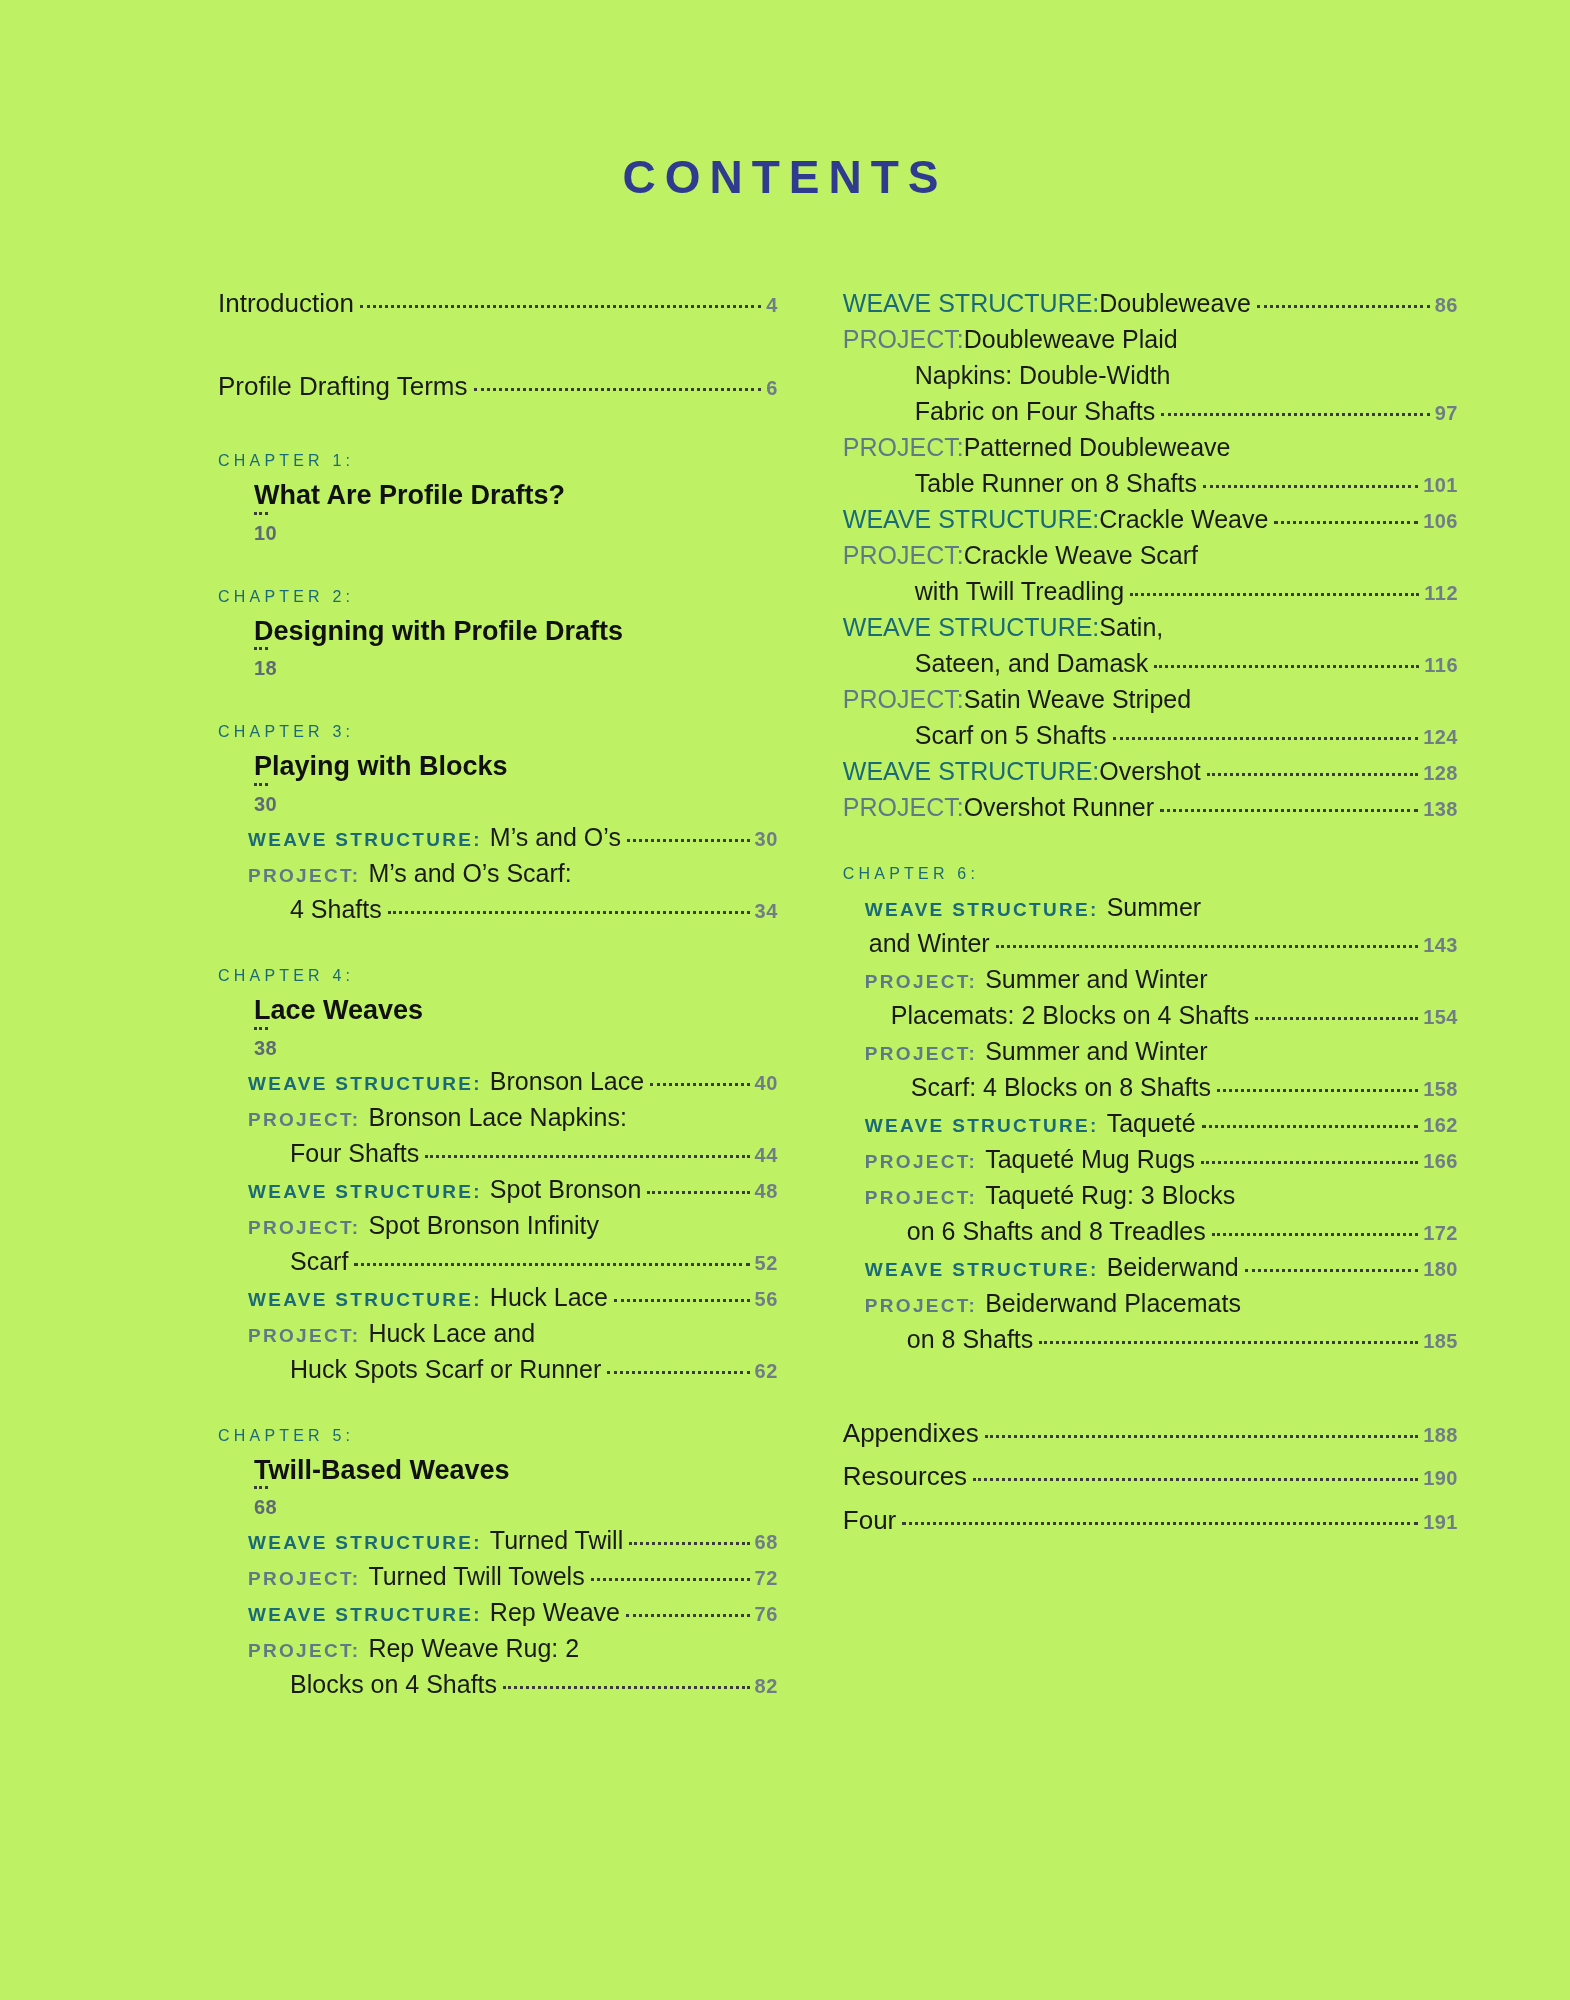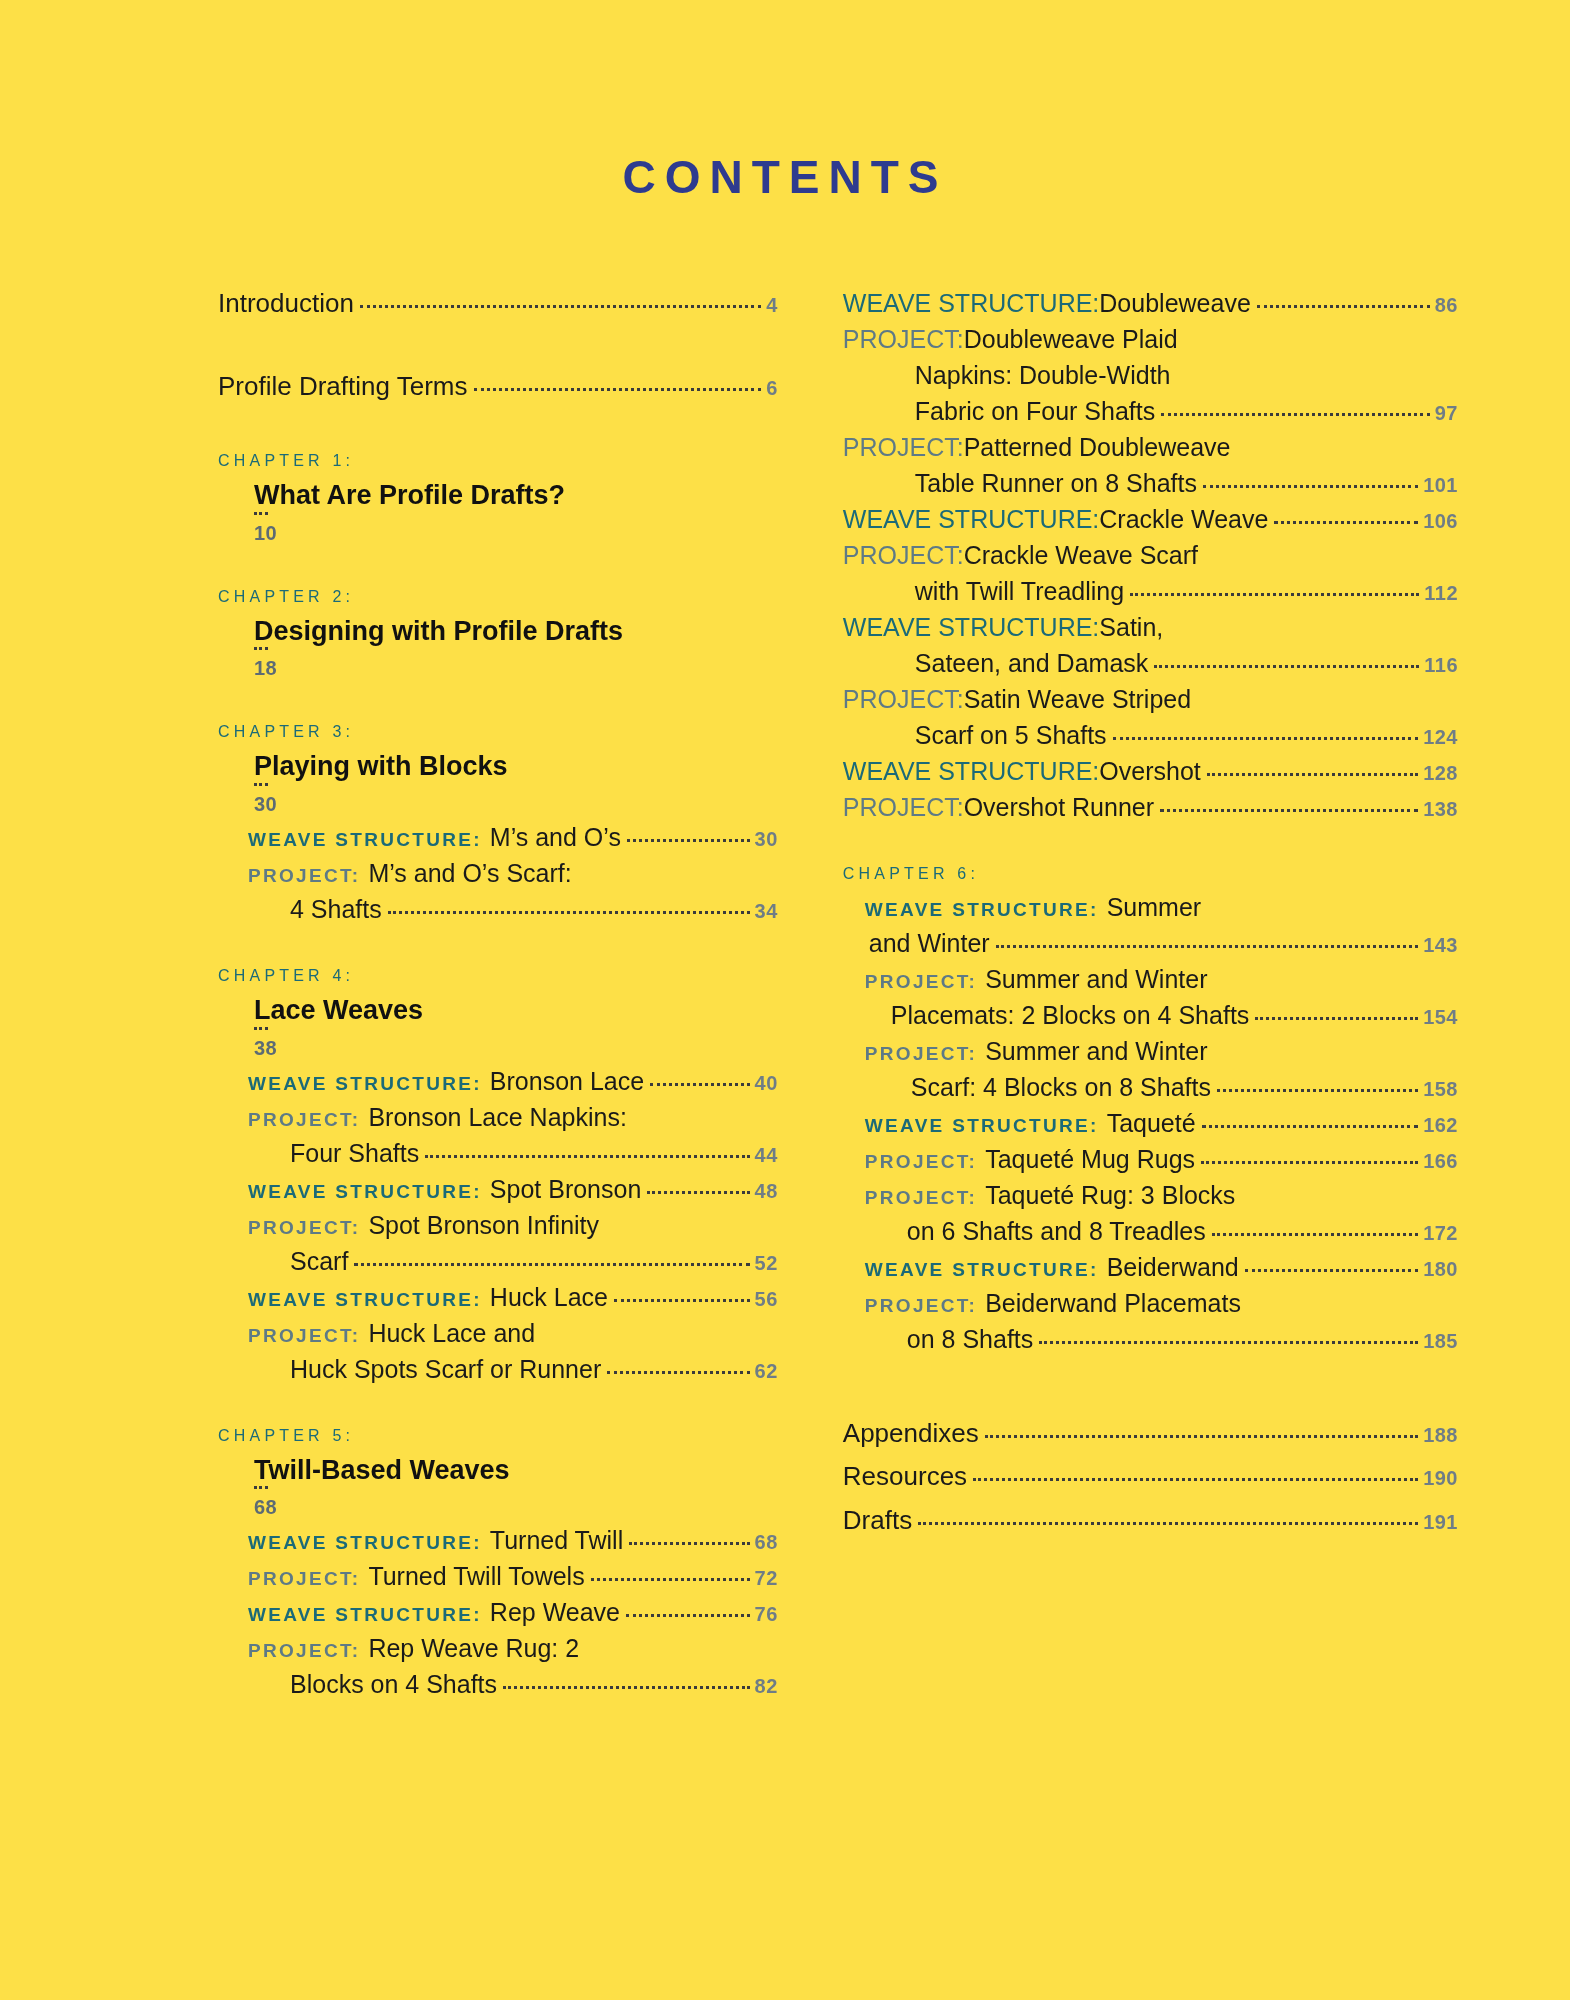--- a/index.html
+++ b/index.html
@@ -13,21 +13,21 @@
     font-family: "Liberation Sans", sans-serif;
     color: #1a1a1a;
     position: relative;
     overflow: hidden;
   }
   .page {
     position: absolute;
     left: 0; top: 0;
     width: 1570px;
     height: 2000px;
-    background: #fde047;
+    background: #bef264;
   }
   .toc-title {
     position: absolute;
     top: 150px;
     left: 0;
     width: 1570px;
     text-align: center;
     font-size: 46px;
     font-weight: bold;
     letter-spacing: 9px;
@@ -467,21 +467,21 @@
           <span class="txt">Appendixes</span>
           <span class="leader"></span>
           <span class="pg">188</span>
         </div>
         <div class="entry">
           <span class="txt">Resources</span>
           <span class="leader"></span>
           <span class="pg">190</span>
         </div>
         <div class="entry">
-          <span class="txt">Drafts</span>
+          <span class="txt">Four</span>
           <span class="leader"></span>
           <span class="pg">191</span>
         </div>
       </div>
 
     </div>
   </div>
 </div>
 
 </body></html>

